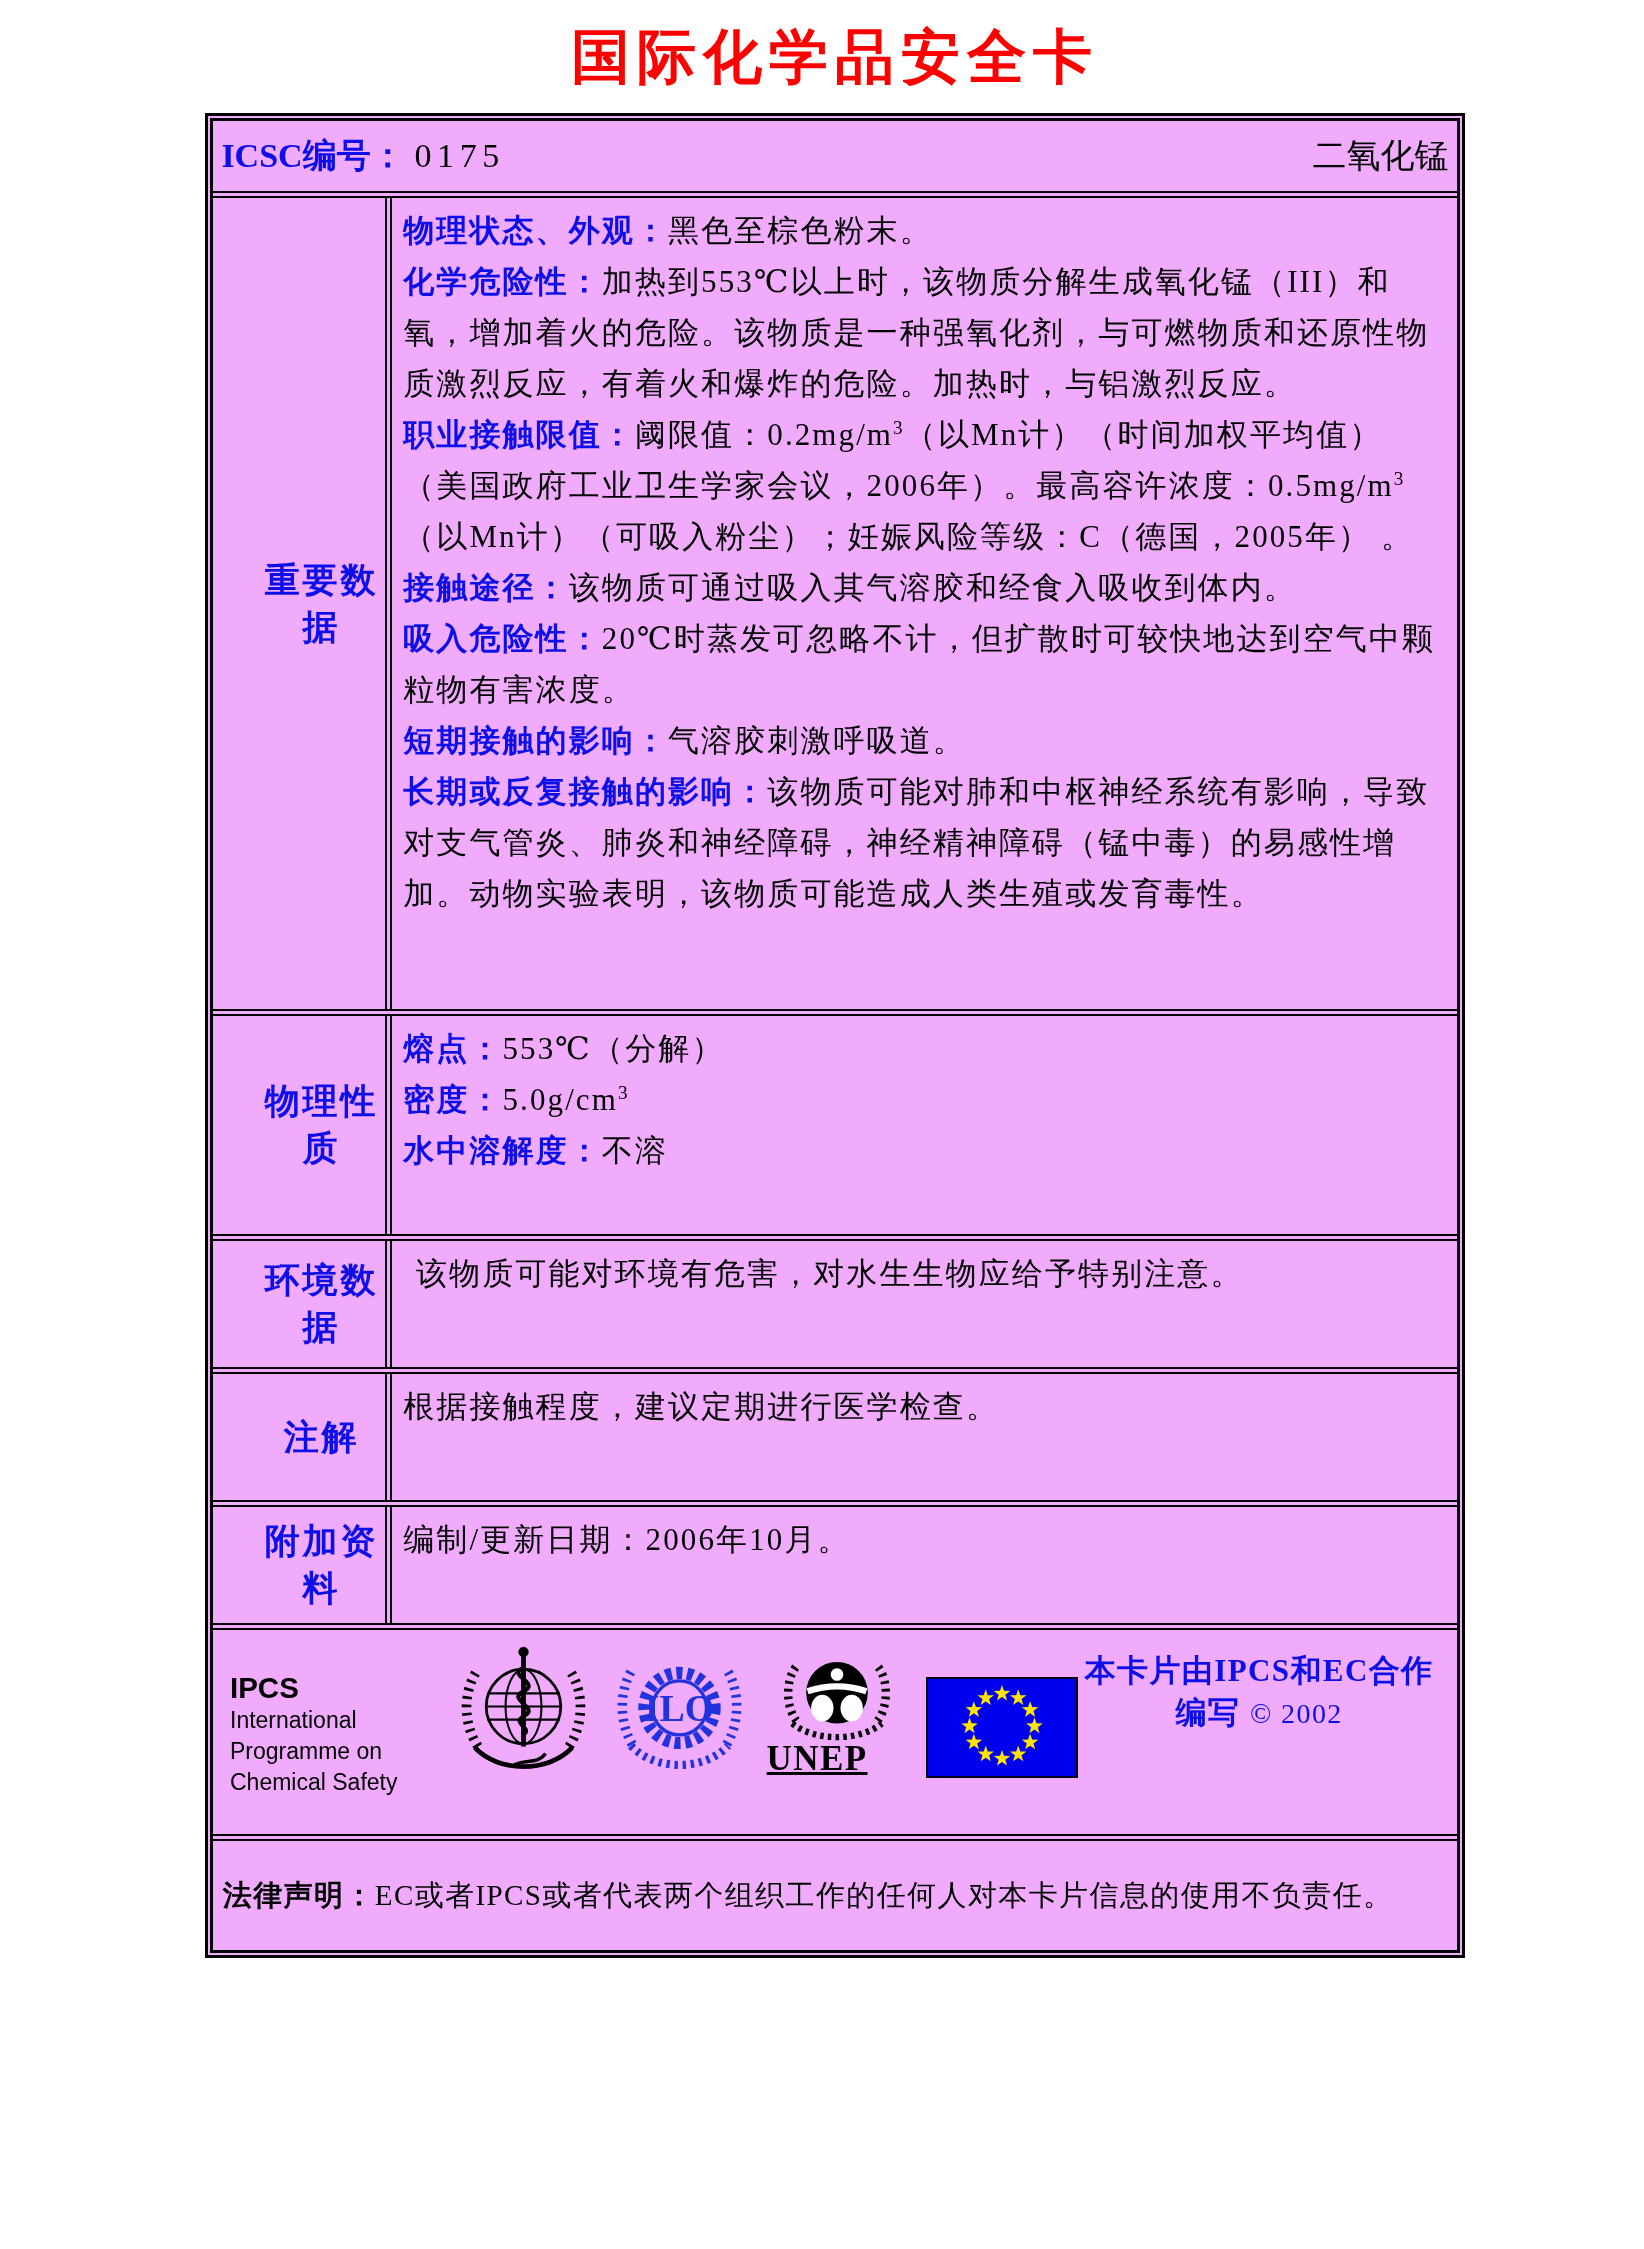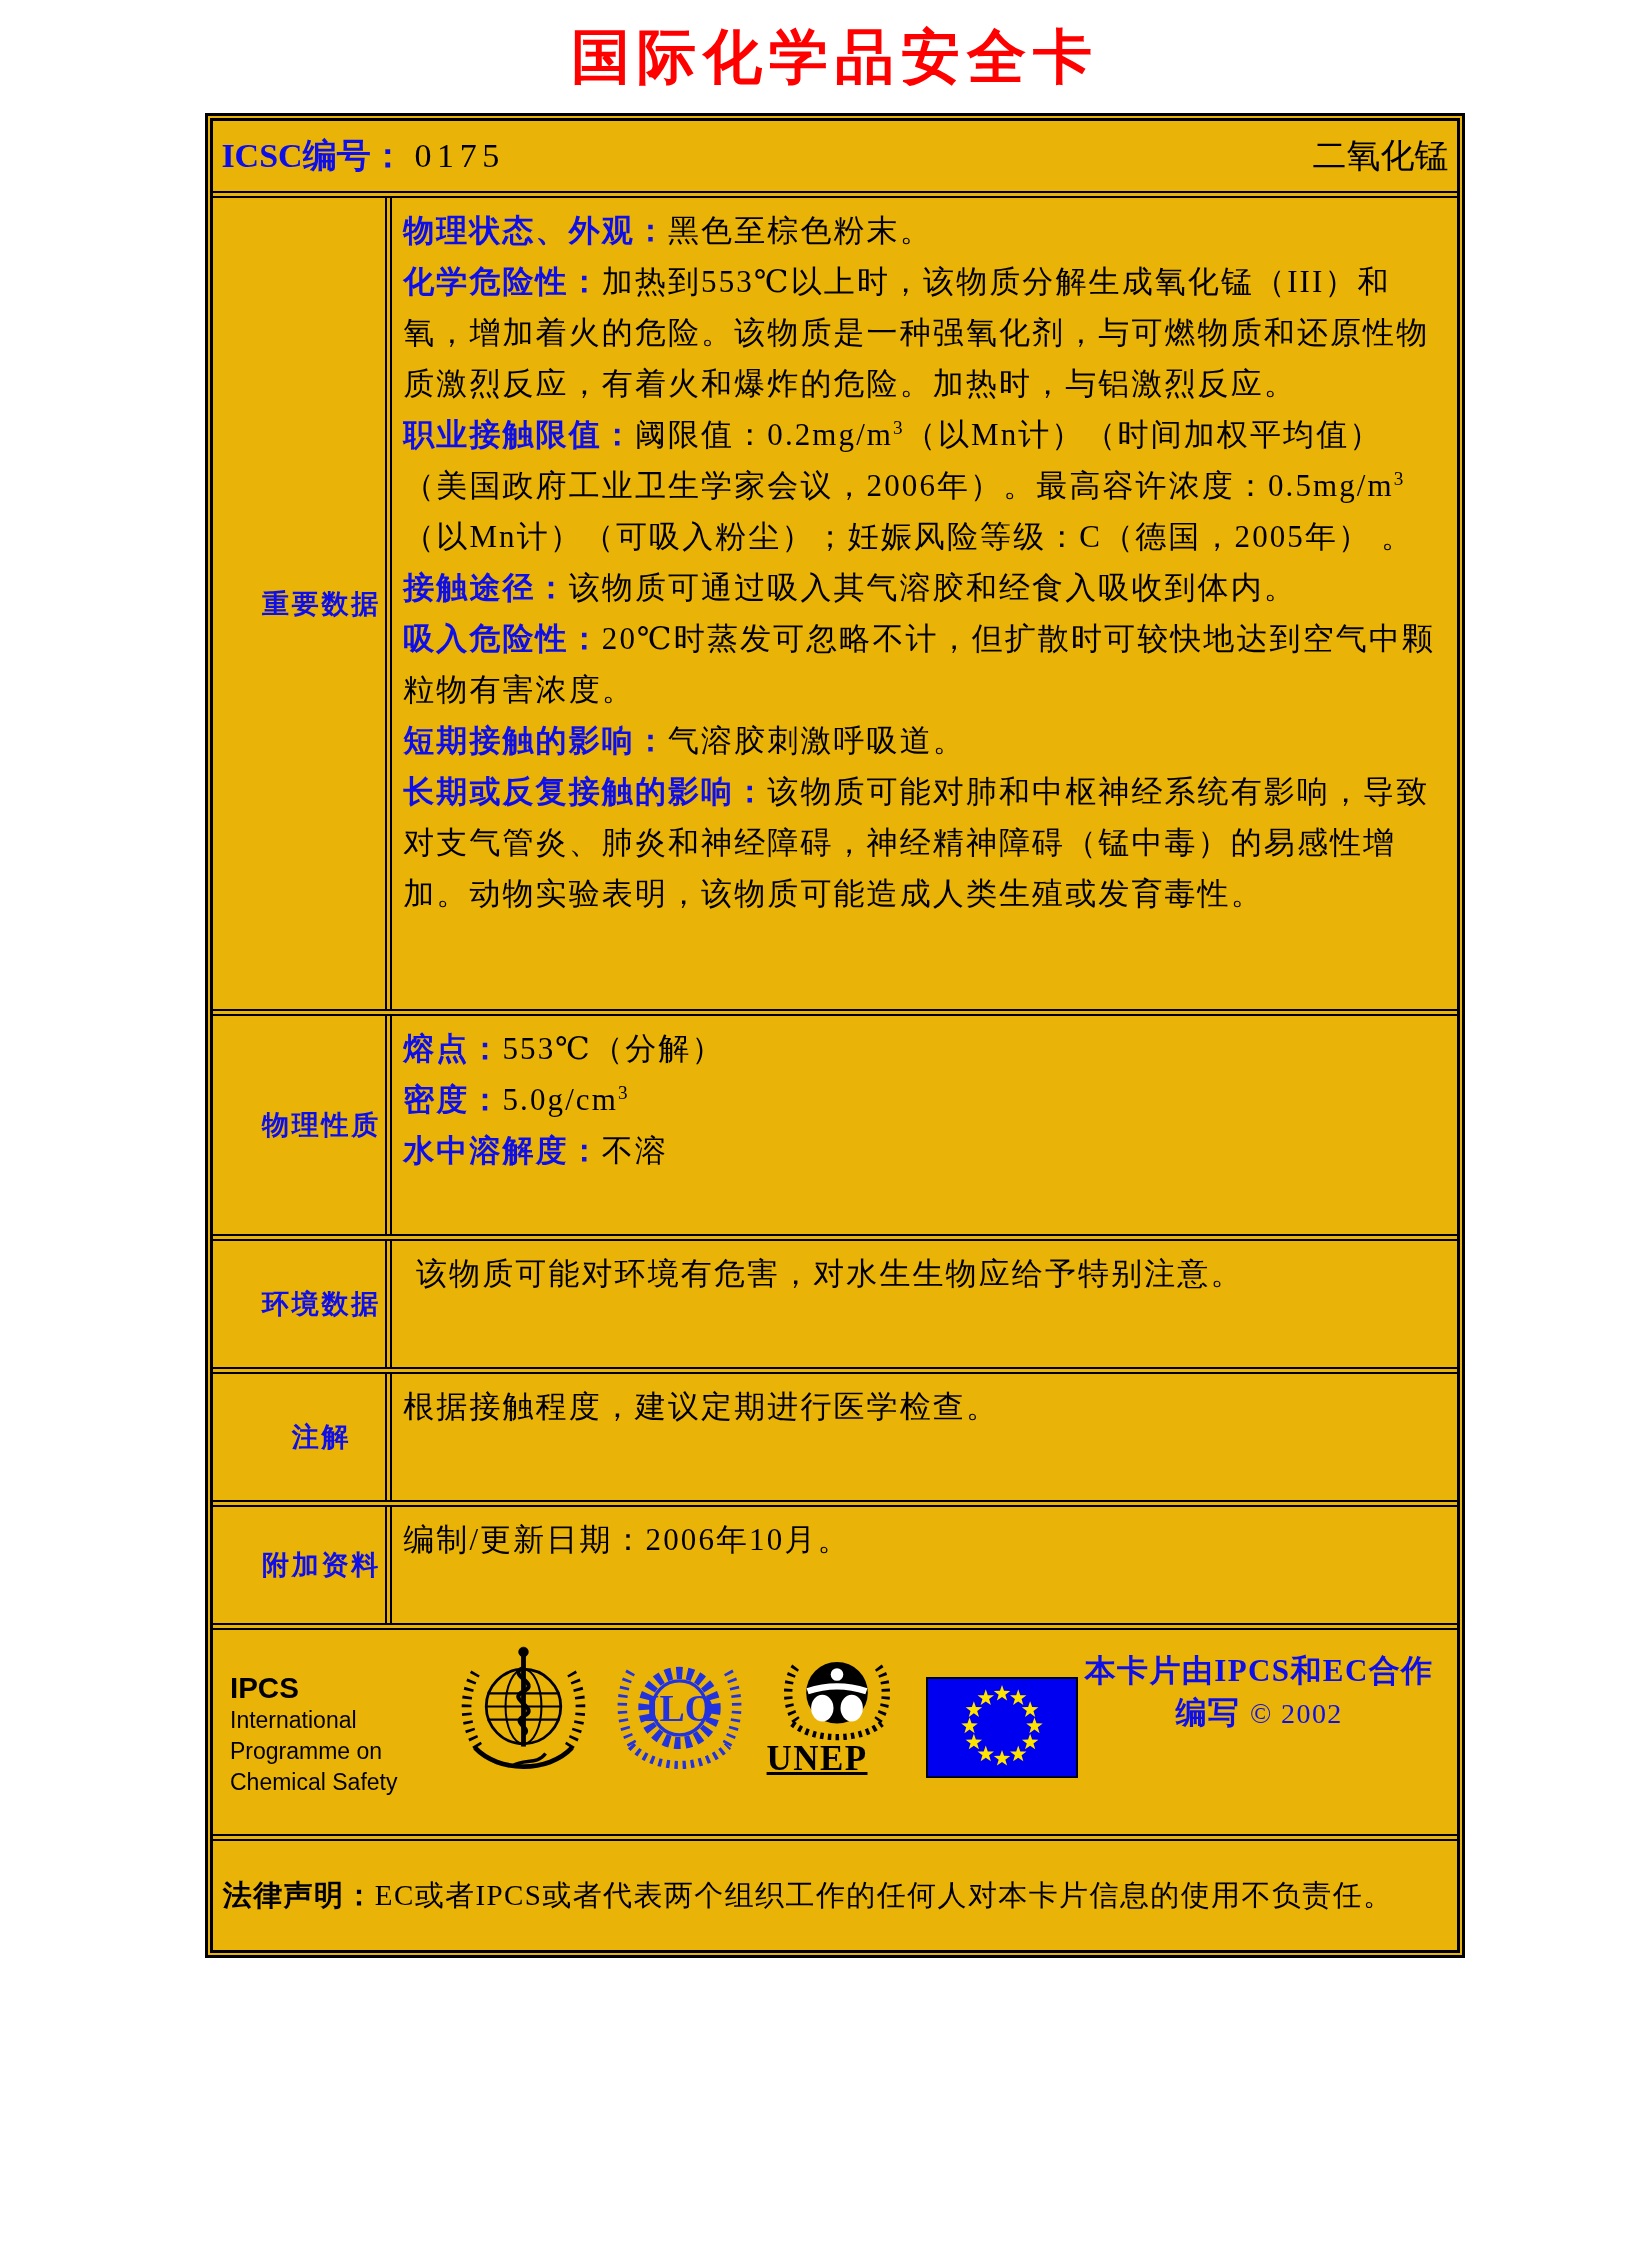--- a/index.html
+++ b/index.html
@@ -16,36 +16,36 @@
     font-family:"Liberation Serif","DejaVu Serif",serif;
     color:#000;
   }
   .page-title{
     width:1260px;margin:18px 0 15.4px 205px;
     text-align:center;color:var(--red);
     font-size:59px;font-weight:bold;letter-spacing:7px;
   }
   .card{
     width:1260px;margin-left:205px;
-    border:8.4px double #000;background:#eab308;
+    border:8.4px double #000;background:#f0abfc;
   }
   .row{display:flex;width:100%;}
   .header-row{
     min-height:70px;align-items:center;justify-content:space-between;
     padding:0 8.4px;font-size:34px;
   }
   .header-left{white-space:nowrap;}
   .blue{color:var(--blue);font-weight:bold;}
   .num{letter-spacing:5.6px;padding-left:9.8px;}
   .trow{border-top:7px double #000;}
   .logos-row,.legal-row{border-top:7px double #000;}
   .cell-label{
     width:179px;flex:0 0 179px;border-right:7px double #000;
     display:flex;align-items:center;justify-content:center;
-    color:var(--blue);font-weight:bold;font-size:27px;
+    color:var(--blue);font-weight:bold;font-size:35px;
     letter-spacing:2.8px;text-align:center;padding-left:45px;
   }
   .cell-content{
     flex:1;padding:7px 11.2px;font-size:31px;line-height:51px;
     letter-spacing:2.1px;
   }
   .cell-content p{margin:0;}
   .cell-content .lbl{color:var(--blue);font-weight:bold;}
   .cell-content sup{vertical-align:super;font-size:0.62em;line-height:0;}
   

